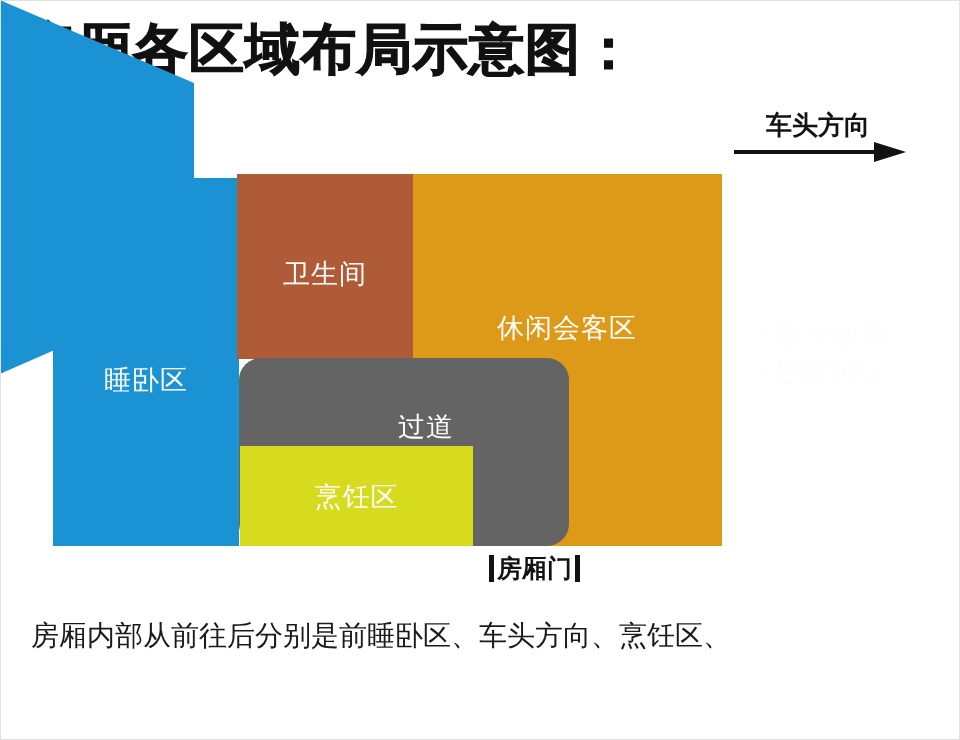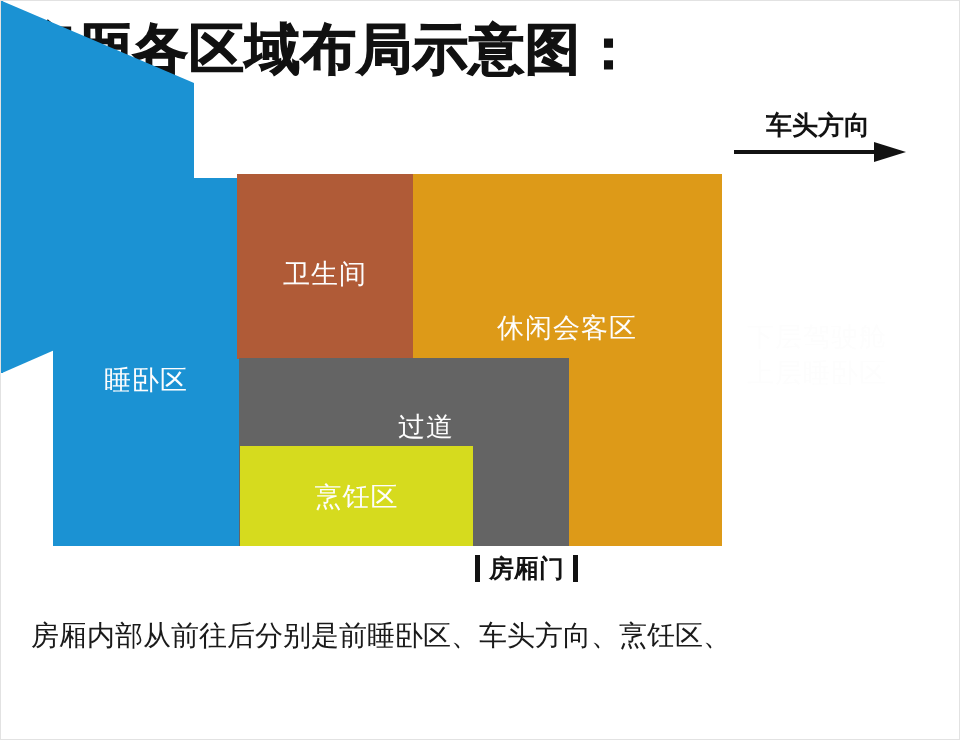--- a/index.html
+++ b/index.html
@@ -95,20 +95,21 @@
 
   #zone-lounge {
     left: 411px; top: 173px;  width: 310px; height: 372px;
     background: #dd9a18;
   }
   #zone-lounge .zlabel { margin-top: -62px; }
 
   #zone-corridor {
     left: 238px; top: 357px;  width: 330px; height: 188px;
     background: #646464;
+    border-radius: 22px;
   }
   #zone-corridor .zlabel { margin-top: -48px; margin-left: 44px; }
 
   #zone-kitchen {
     left: 239px; top: 445px;  width: 233px; height: 100px;
     background: #d6db1e;
   }
   #zone-kitchen .zlabel { margin-top: 4px; }
 
   
@@ -128,25 +129,25 @@
     font-size: 27px;
     line-height: 1.35;
     letter-spacing: 1px;
     white-space: pre-line;
     font-family: "DejaVu Sans", "Liberation Sans", sans-serif;
   }
 
   
   #door {
     position: absolute;
-    left: 474px;
+    left: 488px;
     top: 551px;
     display: flex;
     align-items: center;
-    gap: 9px;
+    gap: 3px;
   }
   .door-bar {
     width: 5px;
     height: 27px;
     background: #121212;
   }
   #door-label {
     font-size: 25px;
     font-weight: bold;
     color: #121212;

